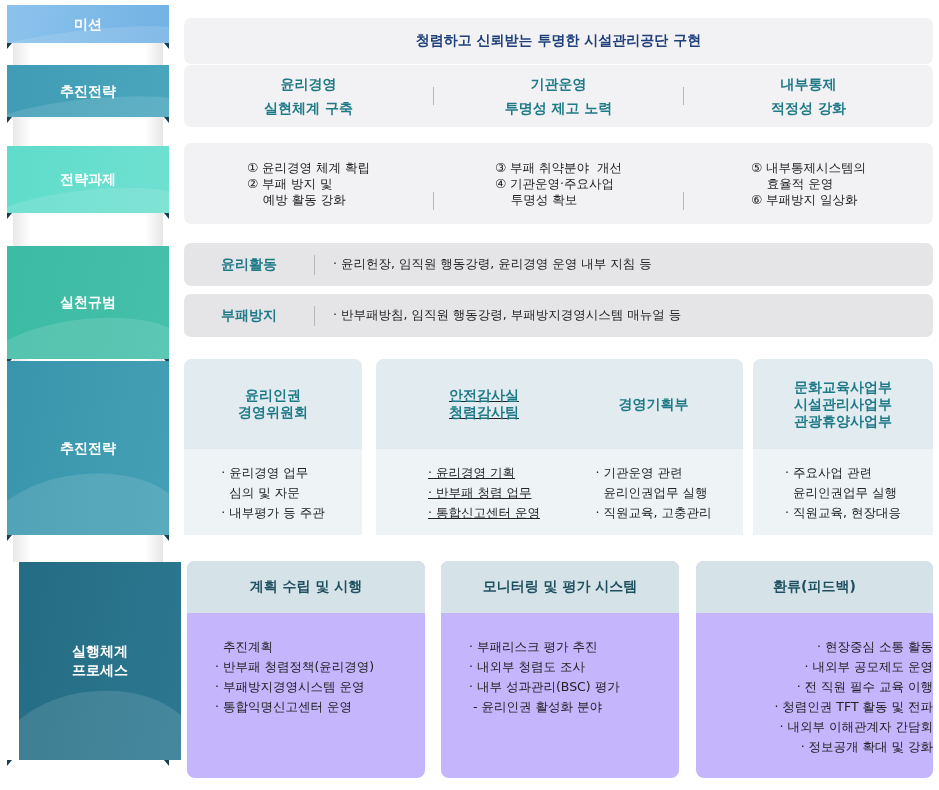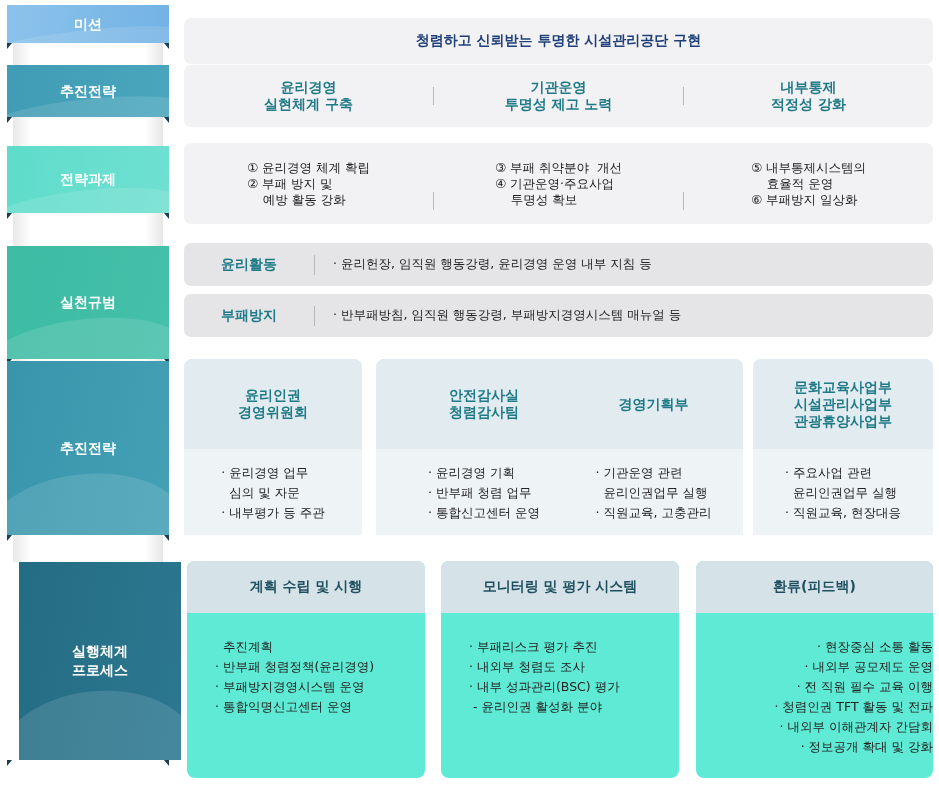--- a/index.html
+++ b/index.html
@@ -29,21 +29,21 @@
   }
 
   
   .panel { position: absolute; background: #f2f2f4; border-radius: 7px; }
   .mission-text {
     position: absolute; inset: 0; display: flex; align-items: center; justify-content: center;
     color: #1f3f7a; font-weight: bold; font-size: 14px;
   }
   .three-col { display: flex; height: 100%; align-items: center; }
   .three-col .col { flex: 1; text-align: center; position: relative; }
-  .strategy .col { color: #1f7a87; font-weight: bold; font-size: 14px; line-height: 17px; white-space: pre-line; }
+  .strategy .col { color: #1f7a87; font-weight: bold; font-size: 14px; line-height: 24px; white-space: pre-line; }
   .vsep { width: 1px; height: 18px; background: #b8b8b8; }
   .tasks .col { font-size: 12.5px; line-height: 16px; color: #222; display: flex; justify-content: center; }
   .tasks .col ul { list-style: none; text-align: left; }
   .tasks .col li { white-space: pre; }
   .tasks .vsep { align-self: flex-end; margin-bottom: 14px; }
 
   .norm-row {
     position: absolute; left: 184px; width: 749px; height: 43px; background: #e5e5e7; border-radius: 7px;
     display: flex; align-items: center;
   }
@@ -55,21 +55,21 @@
   .org-card { position: absolute; top: 359px; height: 176px; border-radius: 8px 8px 0 0; overflow: hidden; background: #eef3f6; }
   .org-card .head {
     height: 90px; background: #e2ecf0; display: flex; align-items: center; justify-content: center;
     text-align: center; color: #1f7a87; font-weight: bold; font-size: 14px; line-height: 17px; white-space: pre-line;
   }
   .org-card .body { padding: 14px 0 0 0; display: flex; justify-content: center; }
   .org-card ul, .proc-card ul { list-style: none; font-size: 12.5px; line-height: 20px; color: #222; }
   .org-card li, .proc-card li { white-space: pre; }
 
   
-  .proc-card { position: absolute; top: 561px; height: 217px; border-radius: 8px; overflow: hidden; background: #5eead4; }
+  .proc-card { position: absolute; top: 561px; height: 217px; border-radius: 8px; overflow: hidden; background: #c4b5fd; }
   .proc-card .head {
     height: 52px; background: #d5e2e8; display: flex; align-items: center; justify-content: center;
     color: #1e4f5e; font-weight: bold; font-size: 14px;
   }
   .proc-card .body { padding: 24px 0 0 28px; }
 </style>
 </head>
 <body>
 
 <div class="connector" style="top:43px;height:22px;"></div>
@@ -164,21 +164,21 @@
   <div class="head">윤리인권
 경영위원회</div>
   <div class="body">
       <ul>
     <li>· 윤리경영 업무</li>
     <li>  심의 및 자문</li>
     <li>· 내부평가 등 주관</li>
   </ul>
     </div>
 </div>
-<div class="org-card" style="left:376px;width:216px;">
+<div class="org-card" style="left:376px;width:216px;text-decoration:underline;">
   <div class="head">안전감사실
 청렴감사팀</div>
   <div class="body">
       <ul>
     <li>· 윤리경영 기획</li>
     <li>· 반부패 청렴 업무</li>
     <li>· 통합신고센터 운영</li>
   </ul>
     </div>
 </div>

